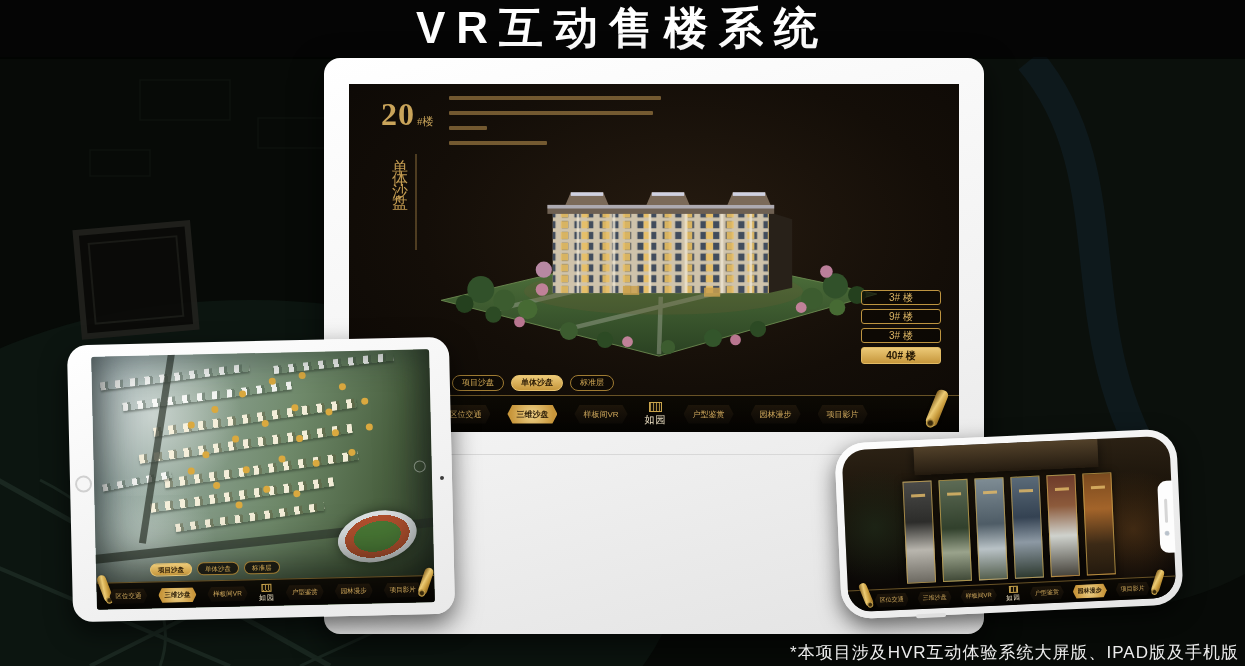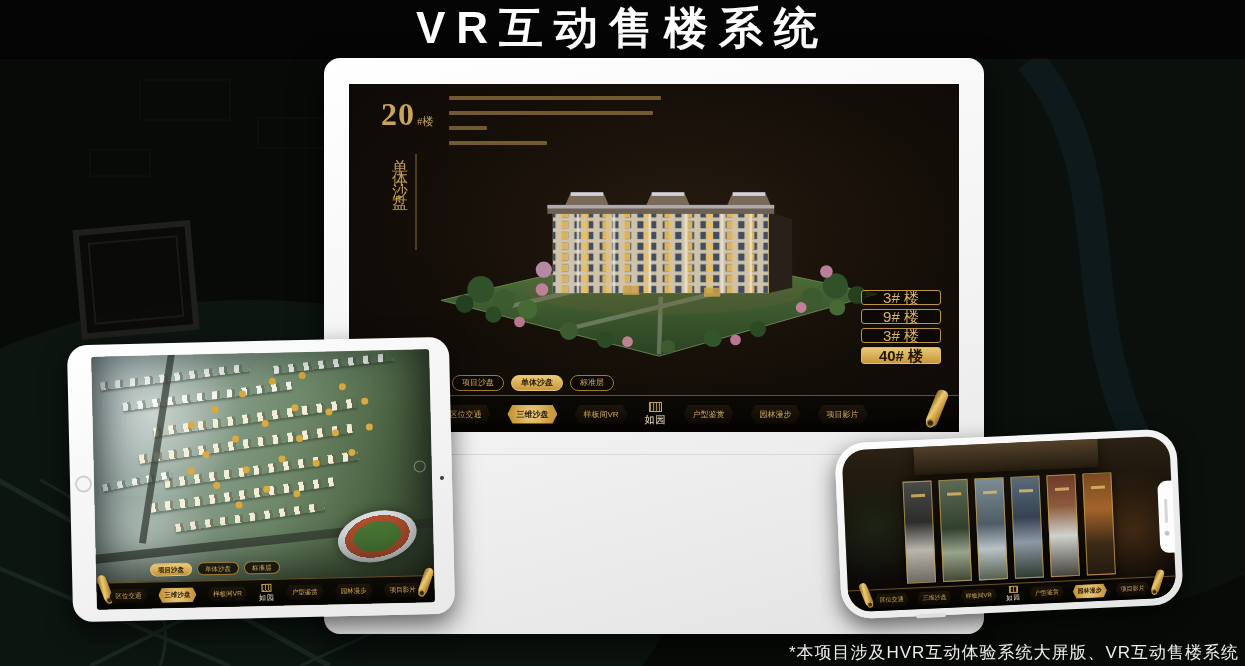--- a/index.html
+++ b/index.html
@@ -35,21 +35,21 @@
   .desc{position:absolute;left:100px;top:12px;width:212px;}
   .desc i{display:block;height:4px;background:rgba(193,152,82,.55);margin-bottom:11px;border-radius:1px;}
   .desc i:nth-child(1){width:100%;}
   .desc i:nth-child(2){width:96%;}
   .desc i:nth-child(3){width:18%;}
   .desc i:nth-child(4){width:46%;}
   .model{position:absolute;left:85px;top:68px;}
 
   .bbtns{position:absolute;right:18px;top:206px;width:80px;display:flex;flex-direction:column;gap:4px;}
   .bb{height:15px;border:1px solid #bd9440;border-radius:3px;background:rgba(10,7,3,.68);
-      color:#d9b express;color:#d9b express;color:#d9b363;font-size:15px;line-height:13px;text-align:center;
+      color:#d9b express;color:#d9b express;color:#d9b363;font-size:10px;line-height:13px;text-align:center;
       font-family:"Liberation Sans",sans-serif;padding:0;cursor:pointer;}
   .bb.sel{height:17px;background:linear-gradient(180deg,#ecc977,#c6973c);color:#241703;
           font-weight:bold;line-height:16px;border-color:#e2bb64;}
 
   .subtabs{position:absolute;display:flex;gap:7px;}
   .subtabs.mon{left:103px;top:291px;}
   .st{height:16px;padding:0 9px;font-size:8px;color:#d2a955;border:1px solid #a07c33;
       border-radius:9px;background:rgba(14,10,5,.8);line-height:14px;cursor:pointer;
       font-family:"Liberation Sans",sans-serif;}
   .st.sel{background:linear-gradient(180deg,#ecc977,#c6973c);color:#2d1d06;font-weight:bold;border-color:#e8c470;}
@@ -377,14 +377,14 @@
         </div>
       </div>
       <div class="notch">
         <span class="speaker"></span>
         <span class="cam-dot"></span>
       </div>
       <div class="phone-btn"></div>
     </div>
   </div>
 
-  <div class="footnote">*本项目涉及HVR互动体验系统大屏版、VR互动售楼系统</div>
+  <div class="footnote">*本项目涉及HVR互动体验系统大屏版、IPAD版及手机版</div>
 </div>
 
 </body></html>

